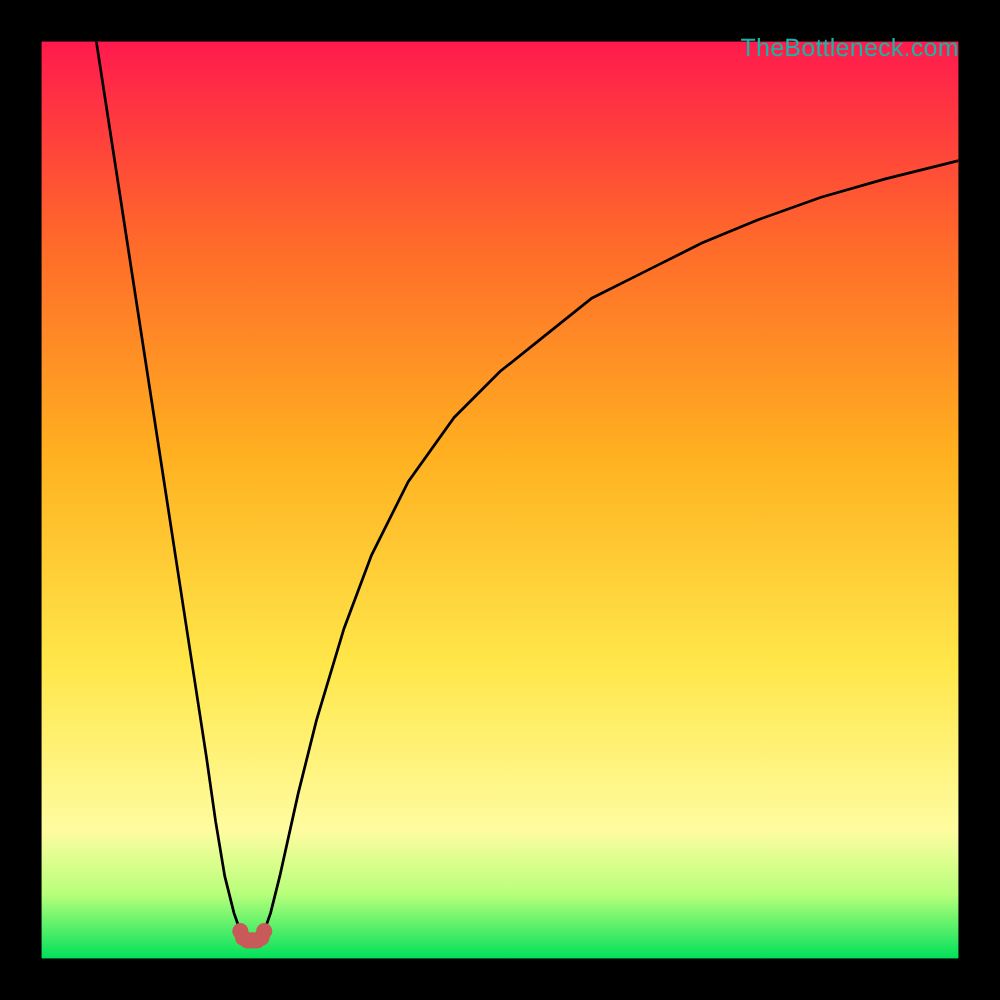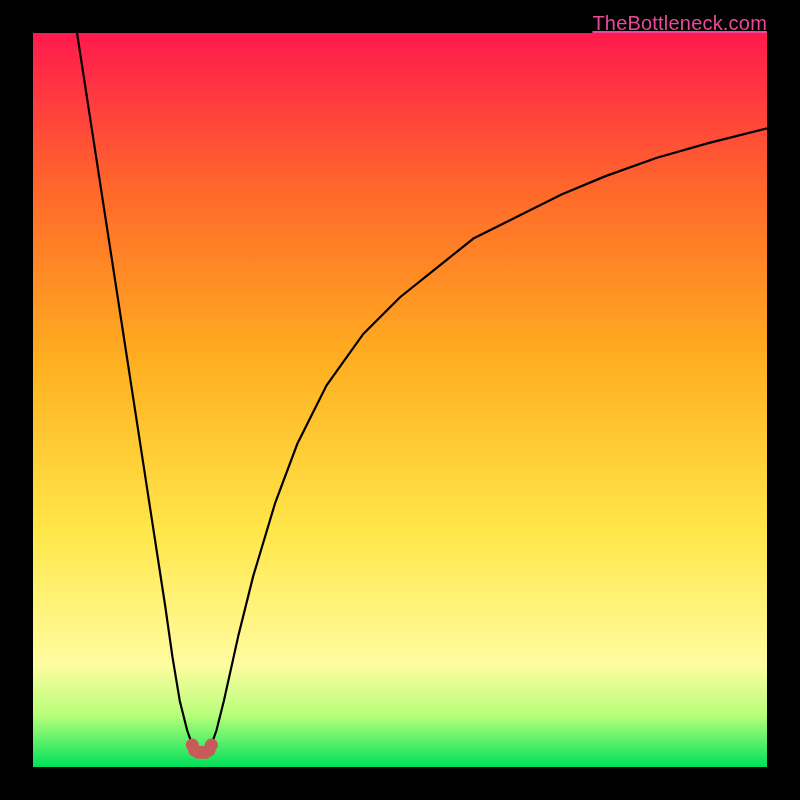--- a/index.html
+++ b/index.html
@@ -13,28 +13,27 @@
   .frame {
     position: absolute;
     left: 33px;
     top: 33px;
     width: 734px;
     height: 734px;
     overflow: hidden;
   }
   .watermark {
     position: absolute;
-    top: 12px;
+    top: 28px;
     right: 33px;
     font-family: Arial, Helvetica, sans-serif;
     font-size: 20px;
-    color: #ec4899;
+    color: #14b8a6;
     letter-spacing: 0.2px;
     z-index: 20;
-    text-decoration: underline;
   }
 </style>
 </head>
 <body>
 
 <div class="watermark">TheBottleneck.com</div>
 
 <div class="frame">
   <svg id="chart-svg" width="734" height="734" viewBox="0 0 734 734" preserveAspectRatio="none">
     <defs>

